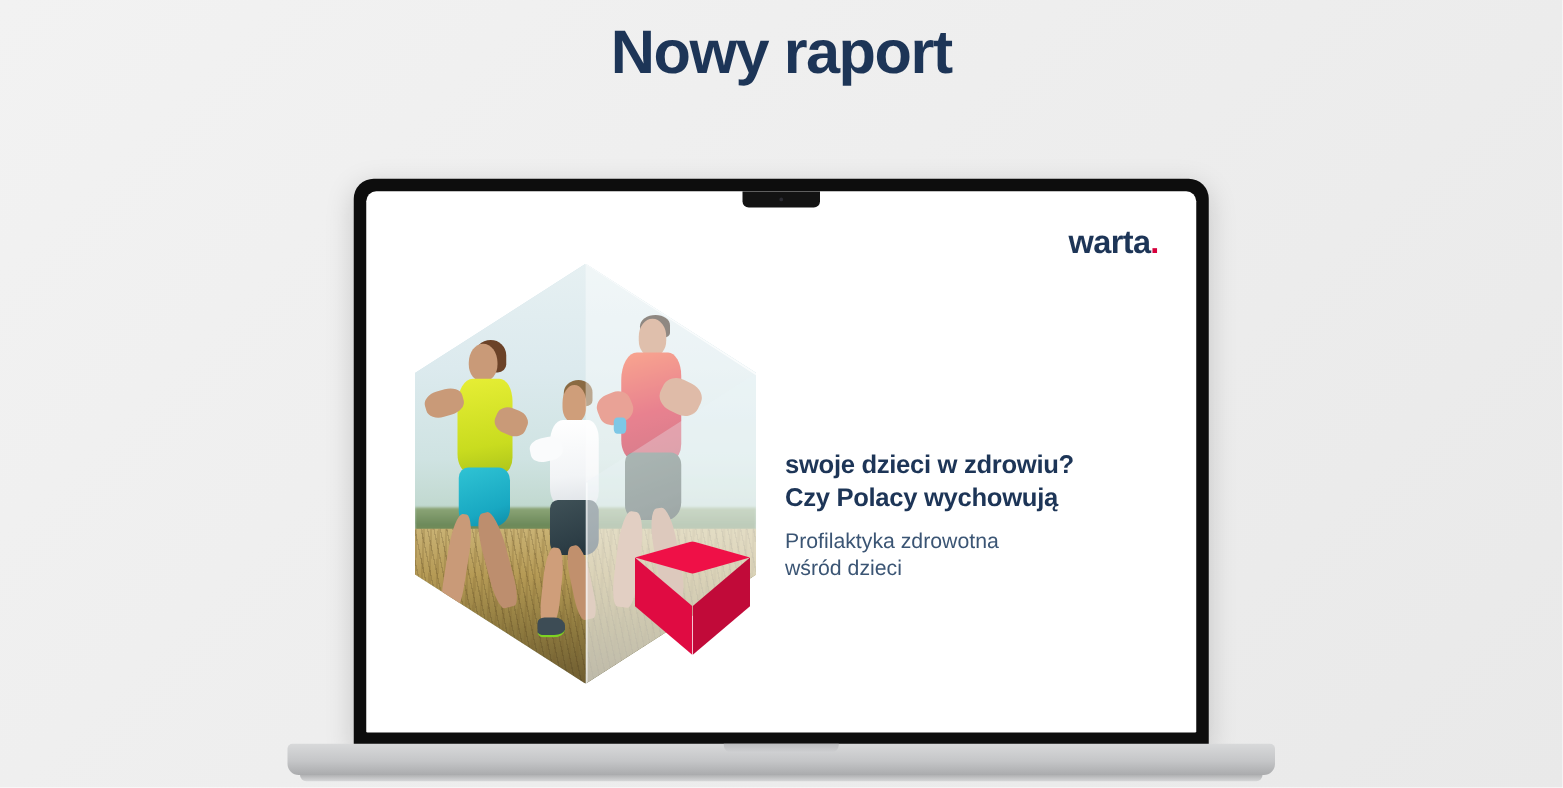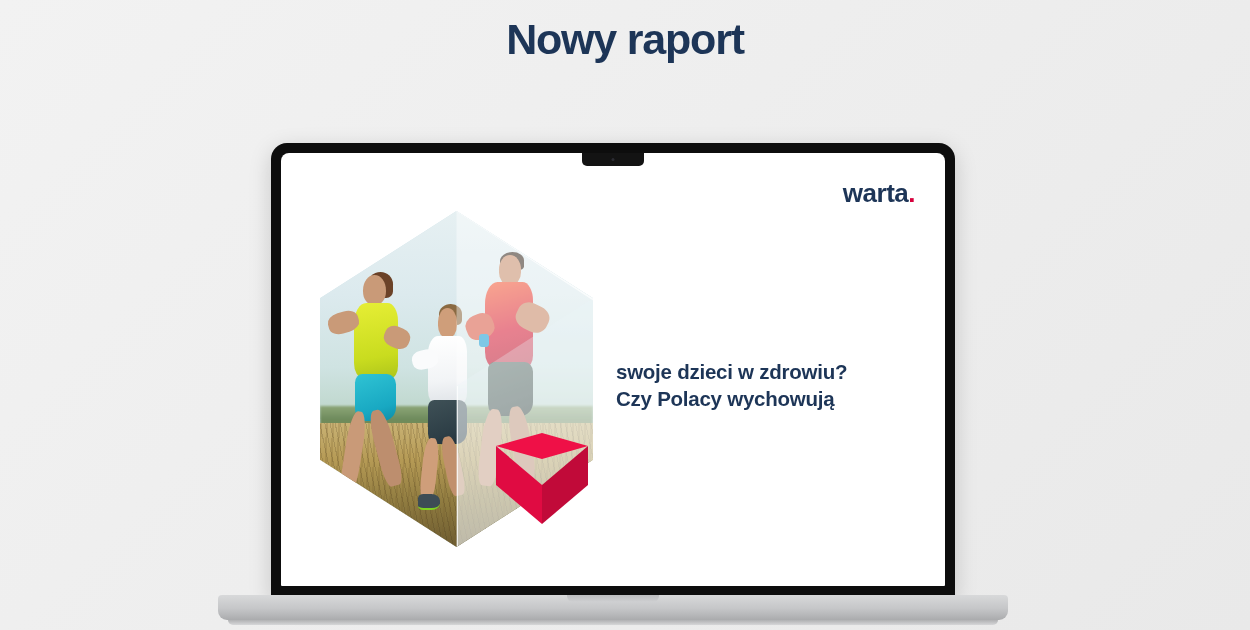--- a/index.html
+++ b/index.html
@@ -16,31 +16,31 @@
     position: relative;
   }
 
   
   .page-title {
     position: absolute;
     top: 16px;
     left: 0;
     width: 1250px;
     text-align: center;
-    font-size: 43px;
+    font-size: 49px;
     font-weight: bold;
     letter-spacing: -1.2px;
     color: #1d3557;
     line-height: 1.1;
   }
 
   
   .laptop {
     position: absolute;
-    left: 218px;
+    left: 230px;
     top: 143px;
     width: 790px;
     height: 487px;
   }
 
   .laptop-lid {
     position: absolute;
     left: 53px;
     top: 0;
     width: 684px;
@@ -437,20 +437,24 @@
             <div class="face-left"></div>
             <div class="face-right"></div>
           </div>
         </div>
 
         <div class="slide-text">
           <div class="slide-heading">
             <div>swoje dzieci w zdrowiu?</div>
             <div>Czy Polacy wychowują</div>
           </div>
+          <div class="slide-sub">
+            <div>Profilaktyka zdrowotna</div>
+            <div>wśród dzieci</div>
+          </div>
         </div>
 
       </div>
     </div>
   </div>
 
   <div class="laptop-base">
     <div class="laptop-base-notch"></div>
     <div class="laptop-foot"></div>
   </div>

